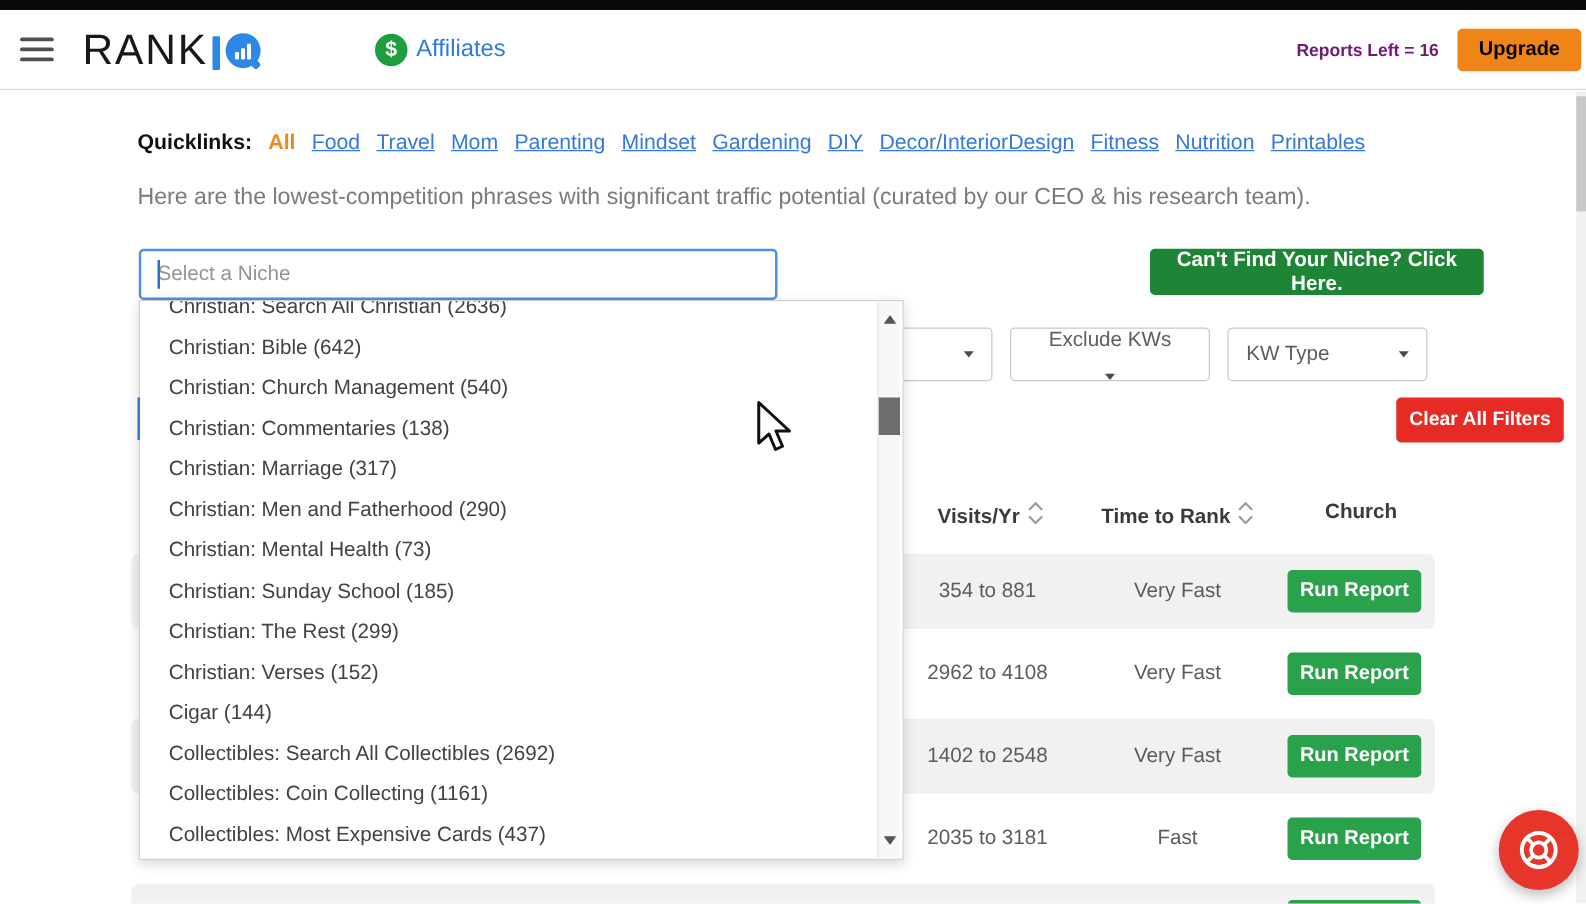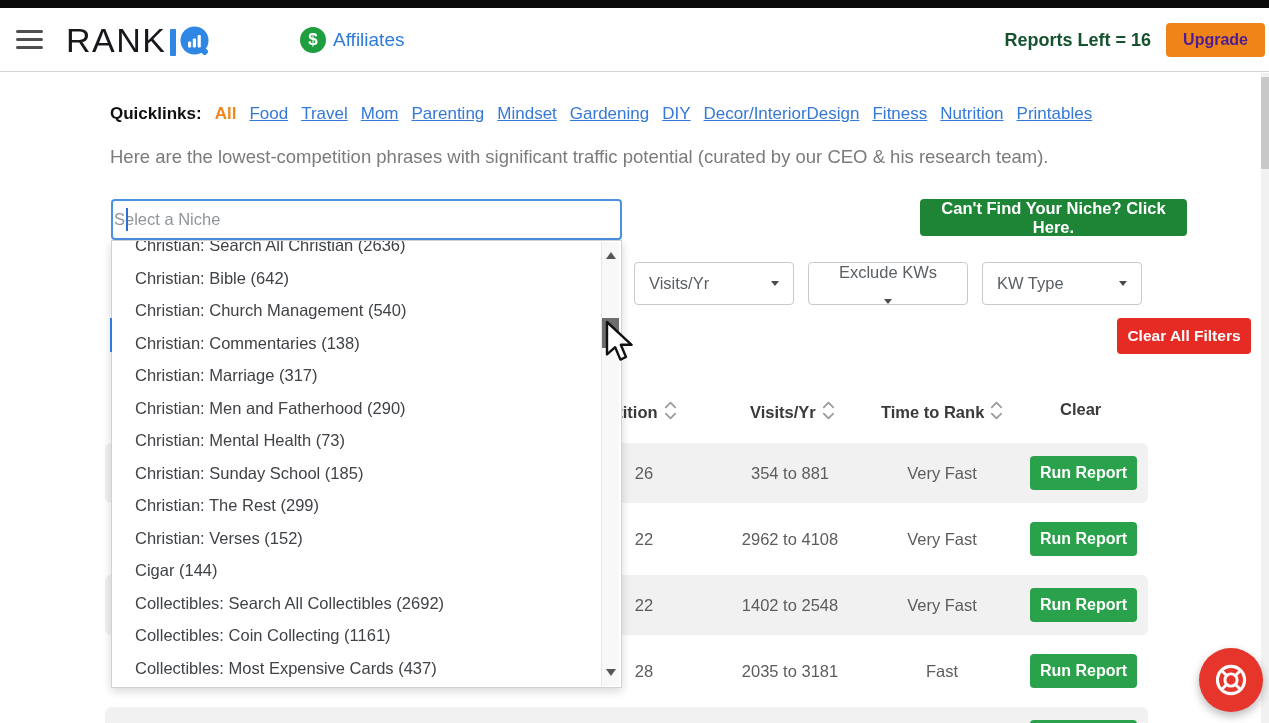--- a/index.html
+++ b/index.html
@@ -23,36 +23,36 @@
   .logo svg { margin:6px 0 0 3px; }
   .nav-center { position:absolute; left:276px; top:0; height:64px; display:flex; align-items:center; }
   .nav-links { display:flex; align-items:center; gap:24px; }
   .nav-link { font-size:19px; color:#2e7cd9; cursor:pointer; white-space:nowrap; }
   .nav-link.active { font-weight:bold; color:#1f76d2; }
   .affiliates { display:flex; align-items:center; gap:7px; margin-left:24px; cursor:pointer; }
   .dollar-badge { width:26px; height:26px; border-radius:50%; background:#1e9e3e; color:#fff;
                   font-size:17px; font-weight:bold; display:flex; align-items:center; justify-content:center; }
   .affiliates .lbl { font-size:19px; color:#2e7cd9; }
   .nav-right { position:absolute; right:4px; top:0; height:64px; display:flex; align-items:center; gap:15px; }
-  .reports-left { font-size:18px; font-weight:bold; color:#14532d; }
-  .upgrade-btn { background:#ef8418; color:#4c1d95; font-size:16px; font-weight:bold;
+  .reports-left { font-size:14px; font-weight:bold; color:#701a75; }
+  .upgrade-btn { background:#ef8418; color:#000000; font-size:16px; font-weight:bold;
                  padding:8px 17px; border:none; border-radius:4px; cursor:pointer; }
 
   
   .quicklinks { position:absolute; left:110px; top:104px; display:flex; align-items:baseline;
                 gap:13px; font-size:17px; white-space:nowrap; }
   .ql-label { font-weight:bold; color:#101010; }
   .ql { color:#3479da; text-decoration:underline; cursor:pointer; }
   .ql.ql-active { color:#f0861c; font-weight:bold; text-decoration:none; }
 
   .intro { position:absolute; left:110px; top:146px; font-size:18.5px; color:#7b7b7b; }
 
   
   .niche-input { position:absolute; left:111px; top:199px; width:511px; height:41px;
-                 border:2px solid #4d90e2; border-radius:4px; padding-left:1px;
+                 border:2px solid #4d90e2; border-radius:4px; padding-left:13px;
                  font-size:16.5px; font-family:"Liberation Sans",sans-serif; color:#333; outline:none; }
   .niche-input::placeholder { color:#8f959b; }
   .text-caret { position:absolute; left:126px; top:208px; width:1.5px; height:23px; background:#2b6fd4; z-index:2; }
   .niche-help-btn { position:absolute; left:920px; top:199px; width:267px; height:37px;
                     background:#1e8536; border:none; border-radius:4px; color:#fff;
                     font-size:16.5px; font-weight:bold; cursor:pointer; }
 
   
   .filter-box { position:absolute; top:262px; width:160px; height:43px; background:#fff;
                 border:1px solid #c9c9c9; border-radius:4px; display:flex; align-items:center;
@@ -68,21 +68,21 @@
   .th { position:absolute; display:flex; align-items:center; gap:6px;
         font-size:16.5px; font-weight:bold; color:#3a3a3a; cursor:pointer; }
   .trow { position:absolute; left:105px; width:1043px; height:60px; border-radius:6px; }
   .trow.odd { background:#f1f1f2; }
   .cell { position:absolute; top:50%; transform:translate(-50%,-50%); font-size:16.5px; color:#5c5c5c; white-space:nowrap; }
   .run-btn { position:absolute; left:925px; top:13px; width:107px; height:34px;
              background:#2aa24b; border:none; border-radius:4px; color:#fff;
              font-size:16px; font-weight:600; cursor:pointer; }
 
   
-  .dropdown { position:absolute; left:111px; top:240px; width:511px; height:448px; background:#fff;
+  .dropdown { position:absolute; left:111px; top:240px; width:612px; height:448px; background:#fff;
               border:1px solid #d2d2d2; box-shadow:0 3px 9px rgba(0,0,0,0.16); overflow:hidden; z-index:5; }
   .dd-list { margin-top:-12px; }
   .dd-item { height:32.5px; line-height:32.5px; padding-left:23px; font-size:16.5px;
              color:#3f4246; white-space:nowrap; cursor:pointer; }
   .dd-scroll { position:absolute; right:2px; top:1px; bottom:1px; width:18px; background:#f8f8f8;
                border-left:1px solid #e7e7e7; }
   .dd-arrow-up, .dd-arrow-down { position:absolute; left:3.5px; width:0; height:0;
                border-left:5.5px solid transparent; border-right:5.5px solid transparent; }
   .dd-arrow-up { top:10px; border-bottom:7px solid #555; }
   .dd-arrow-down { bottom:10px; border-top:7px solid #555; }
@@ -186,21 +186,21 @@
           </svg></span>
       </div>
       <div class="th" style="left: 881px;">
         <span>Time to Rank</span>
         <span><svg width="13" height="21" viewBox="0 0 12 20" fill="none" stroke="#9b9b9b" stroke-width="1.7" stroke-linecap="round" stroke-linejoin="round">
             <polyline points="1.5,7 6,2.5 10.5,7"></polyline>
             <polyline points="1.5,13 6,17.5 10.5,13"></polyline>
           </svg></span>
       </div>
       <div class="th" style="left: 1060px;">
-        <span>Clear</span>
+        <span>Church</span>
       </div>
     </div>
   <div id="rows">
       <div class="trow odd" style="top: 443px; padding-left: 45px;">
         <span class="cell" style="left: 539px;">26</span>
         <span class="cell" style="left: 685px;">354 to 881</span>
         <span class="cell" style="left: 837px;">Very Fast</span>
         <button class="run-btn">Run Report</button>
       </div>
       <div class="trow" style="top: 509px;">

